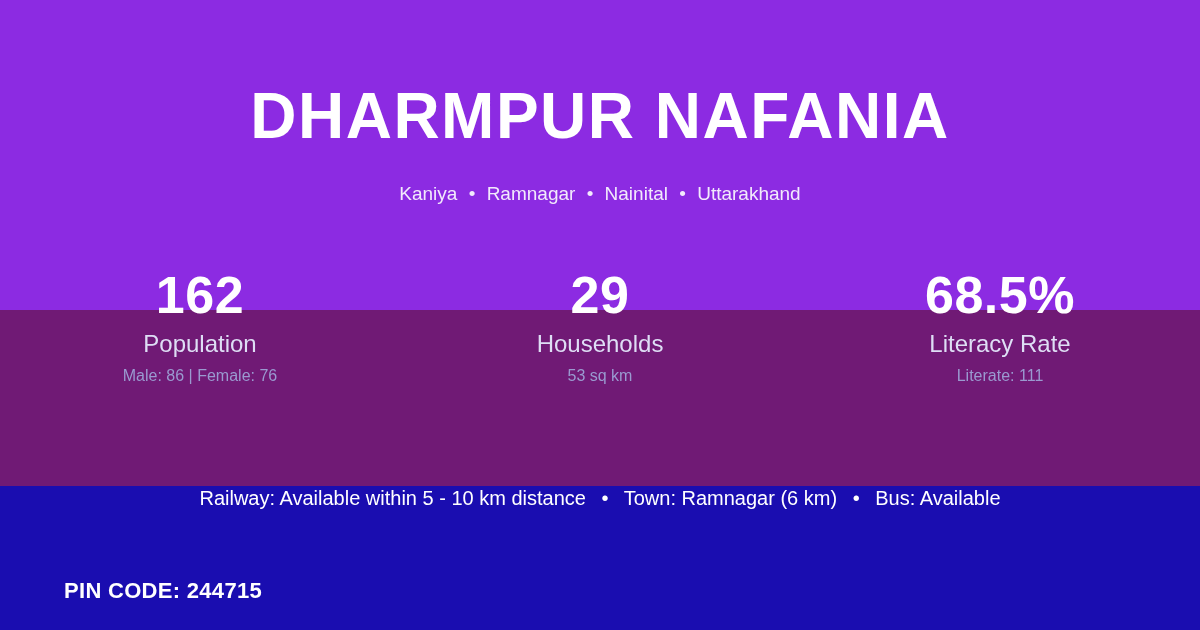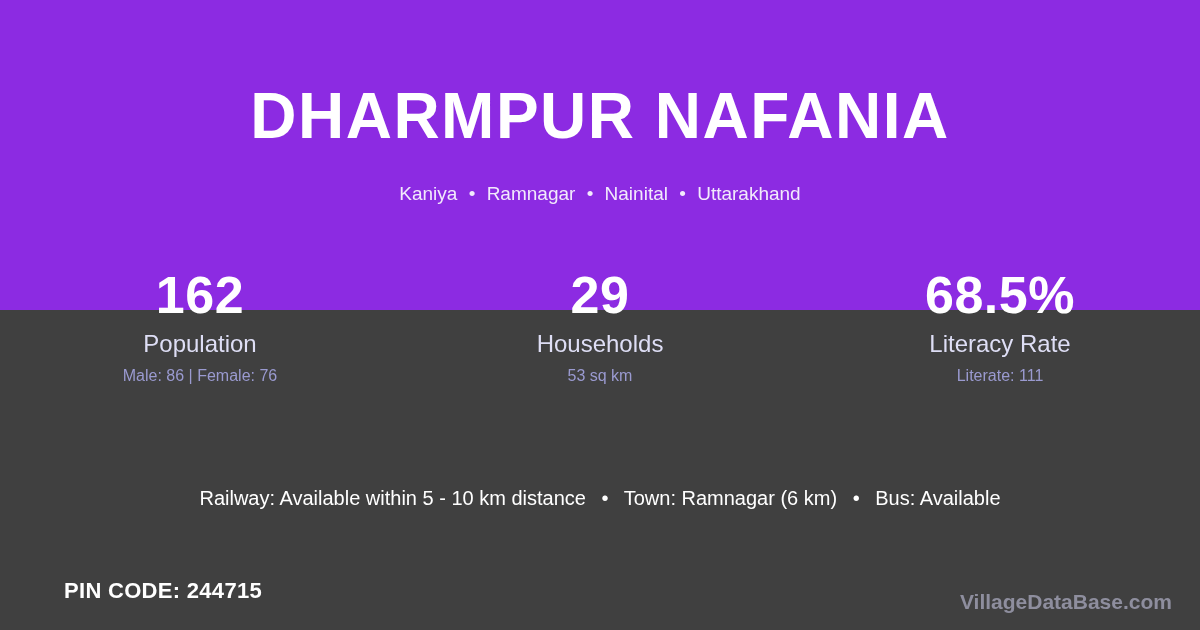--- a/index.html
+++ b/index.html
@@ -9,22 +9,22 @@
   body {
     width: 1200px;
     height: 630px;
     overflow: hidden;
     font-family: "Liberation Sans", sans-serif;
     background: #1A0DB0;
   }
   .card {
     position: relative;
     width: 1200px;
-    height: 630px;
-    background: #404040;
+    height: 486px;
+    background: #701a75;
   }
   
   .hero {
     position: absolute;
     left: 0;
     top: 0;
     width: 1200px;
     height: 310px;
     background: #8C2BE2;
   }
@@ -180,15 +180,14 @@
   <div class="infra">
     <span>Railway: Available within 5 - 10 km distance</span>
     <span class="sep">•</span>
     <span>Town: Ramnagar (6 km)</span>
     <span class="sep">•</span>
     <span>Bus: Available</span>
   </div>
 
   <div class="pin-code">PIN CODE: 244715</div>
 
-  <div class="watermark">VillageDataBase.com</div>
 
 </div>
 
 </body></html>

